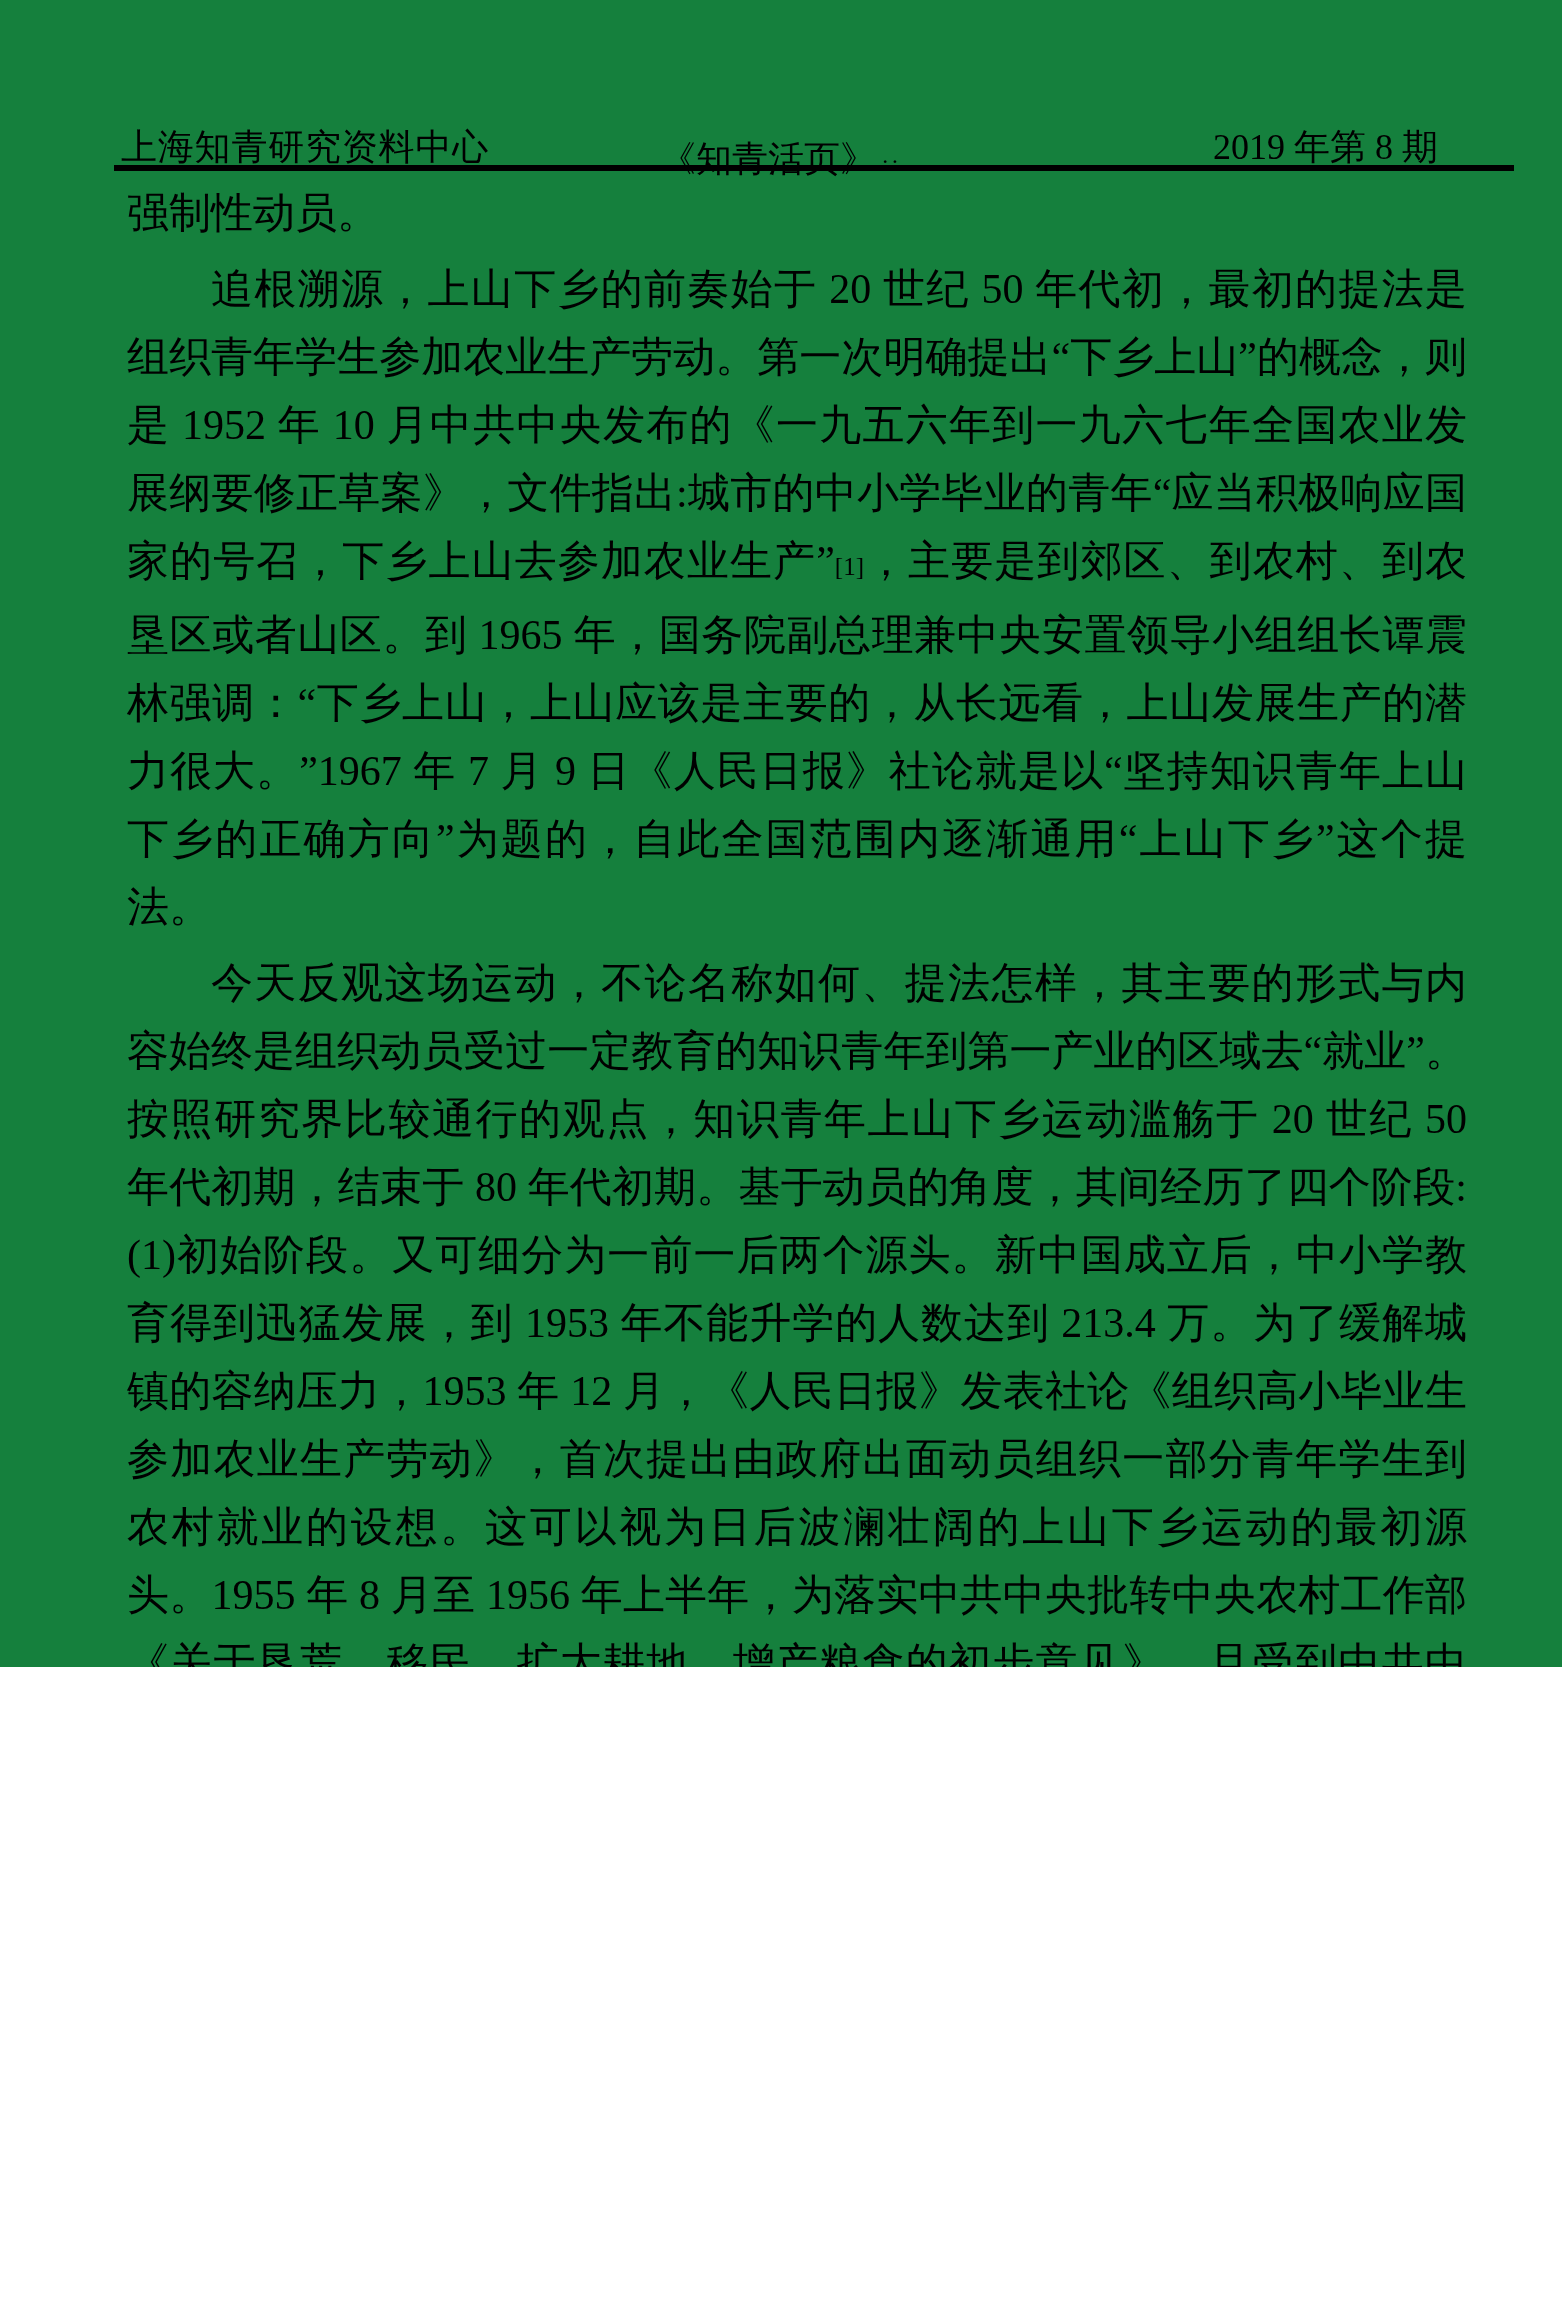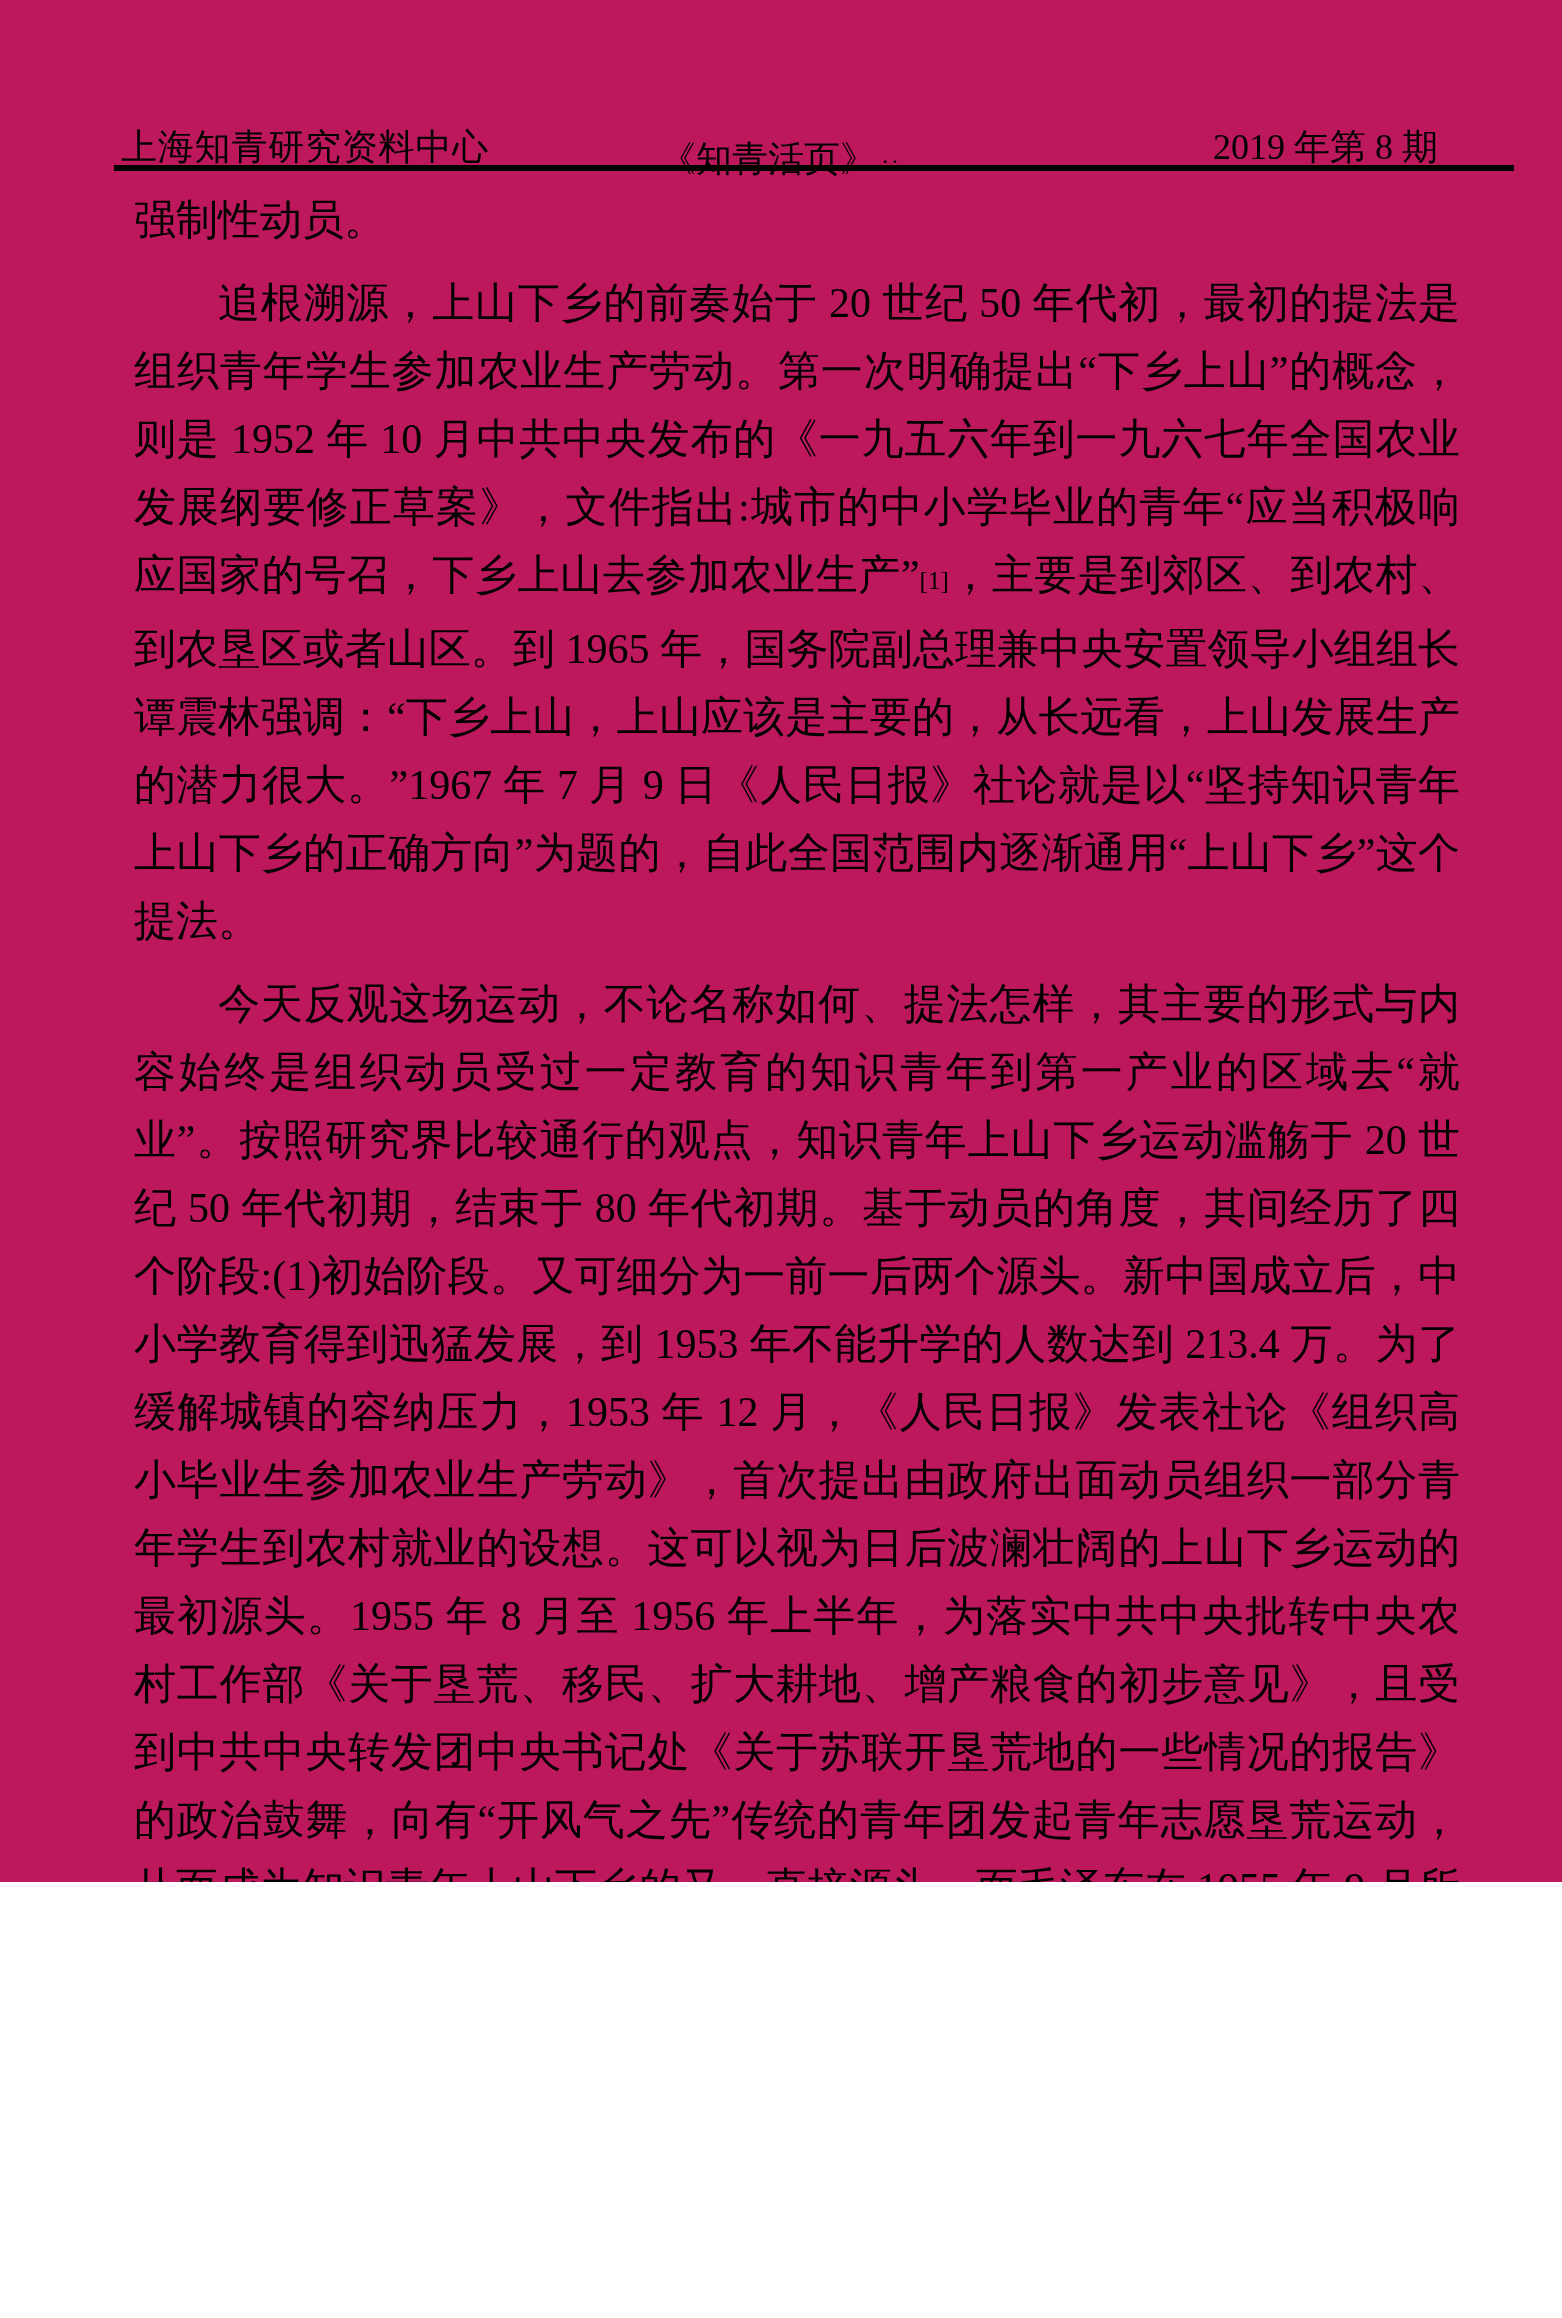--- a/index.html
+++ b/index.html
@@ -3,22 +3,22 @@
 <meta charset="utf-8">
 <style>
   html, body {
     margin: 0;
     padding: 0;
     background: #ffffff;
   }
   .page {
     position: relative;
     width: 1562px;
-    height: 1882px;
-    background: #be185d;
+    height: 1667px;
+    background: #15803d;
     color: #000000;
     font-family: "Liberation Serif", "DejaVu Serif", serif;
     overflow: hidden;
   }
   
   .h-left {
     position: absolute;
     left: 121px;
     top: 123px;
     font-size: 36px;
@@ -59,21 +59,21 @@
     position: absolute;
     left: 119px;
     top: 171px;
     width: 1356px;
     font-size: 42px;
     line-height: 68px;
     text-align: justify;
     text-justify: inter-character;
   }
   .para {
-    margin: 15px;
+    margin: 8px;
     padding: 0;
   }
   .indent {
     text-indent: 84px;
   }
   .fnref {
     font-size: 25px;
   }
   
   .page-number {

